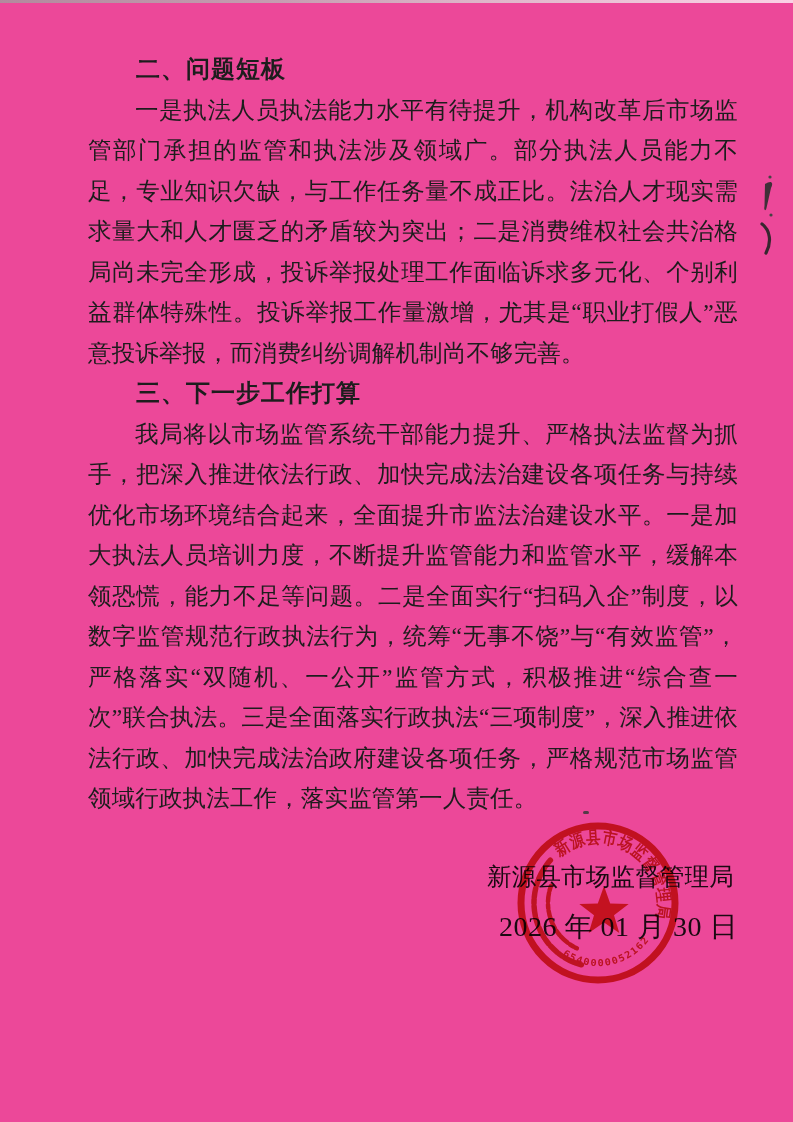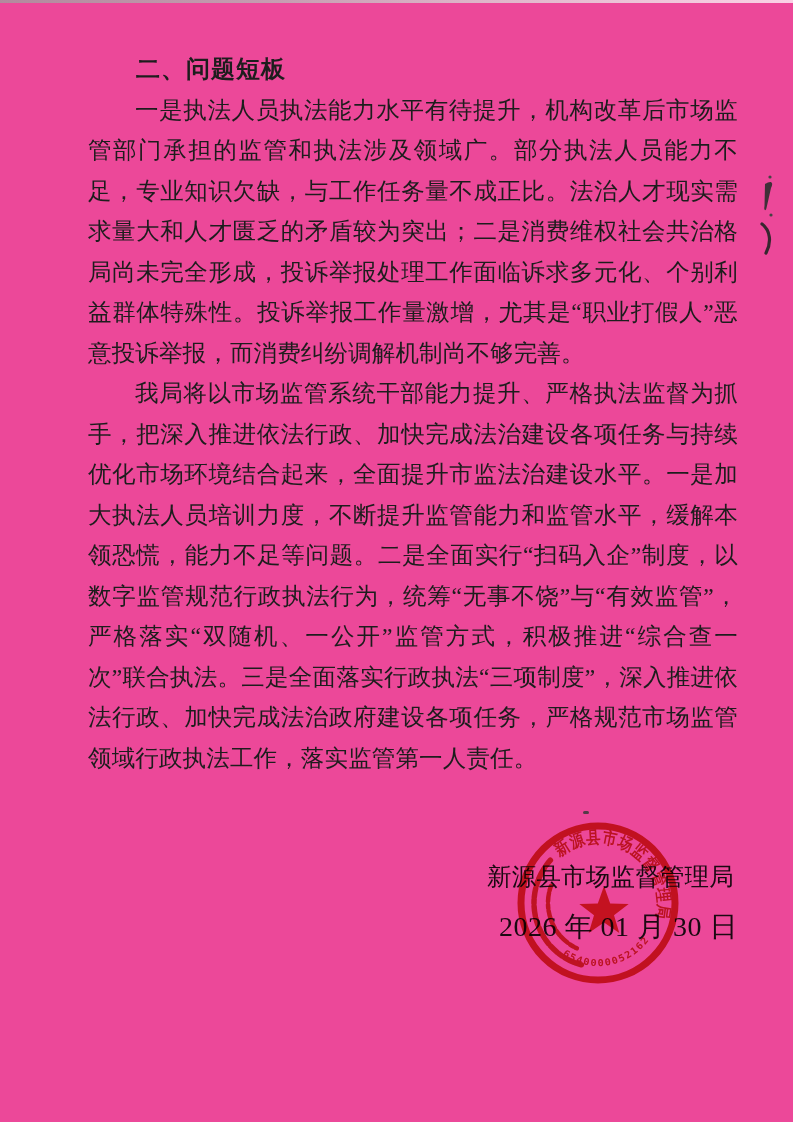--- a/index.html
+++ b/index.html
@@ -111,20 +111,21 @@
 </head>
 <body>
 
 <div class="page">
 
   <div class="top-edge"></div>
 
   <main class="body-text">
     <h2>二、问题短板</h2>
     <p>一是执法人员执法能力水平有待提升，机构改革后市场监管部门承担的监管和执法涉及领域广。部分执法人员能力不足，专业知识欠缺，与工作任务量不成正比。法治人才现实需求量大和人才匮乏的矛盾较为突出；二是消费维权社会共治格局尚未完全形成，投诉举报处理工作面临诉求多元化、个别利益群体特殊性。投诉举报工作量激增，尤其是“职业打假人”恶意投诉举报，而消费纠纷调解机制尚不够完善。</p>
+    <h2>三、下一步工作打算</h2>
     <p>我局将以市场监管系统干部能力提升、严格执法监督为抓手，把深入推进依法行政、加快完成法治建设各项任务与持续优化市场环境结合起来，全面提升市监法治建设水平。一是加大执法人员培训力度，不断提升监管能力和监管水平，缓解本领恐慌，能力不足等问题。二是全面实行“扫码入企”制度，以数字监管规范行政执法行为，统筹“无事不饶”与“有效监管”，严格落实“双随机、一公开”监管方式，积极推进“综合查一次”联合执法。三是全面落实行政执法“三项制度”，深入推进依法行政、加快完成法治政府建设各项任务，严格规范市场监管领域行政执法工作，落实监管第一人责任。</p>
   </main>
 
   <svg class="seal" width="200" height="200" viewBox="0 0 200 200">
     <defs>
       <path id="arcTop" d="M 61.4 54 A 60 60 0 0 1 156.4 120.5" fill="none"></path>
       <path id="arcBottom" d="M 59.5 148.3 A 63 63 0 0 0 154.6 131.5" fill="none"></path>
     </defs>
 
     <circle cx="100" cy="100" r="77" fill="none" stroke="#ce2f27" stroke-width="7"></circle>

